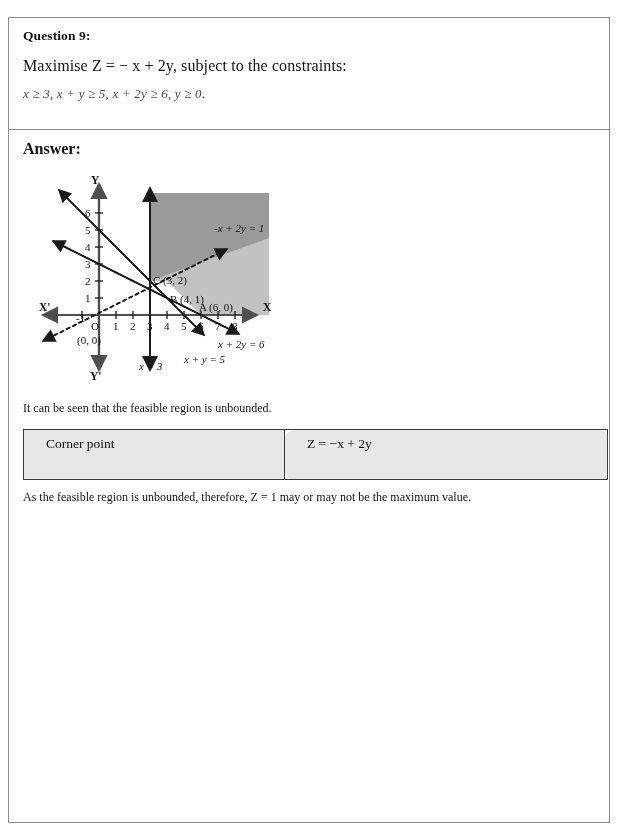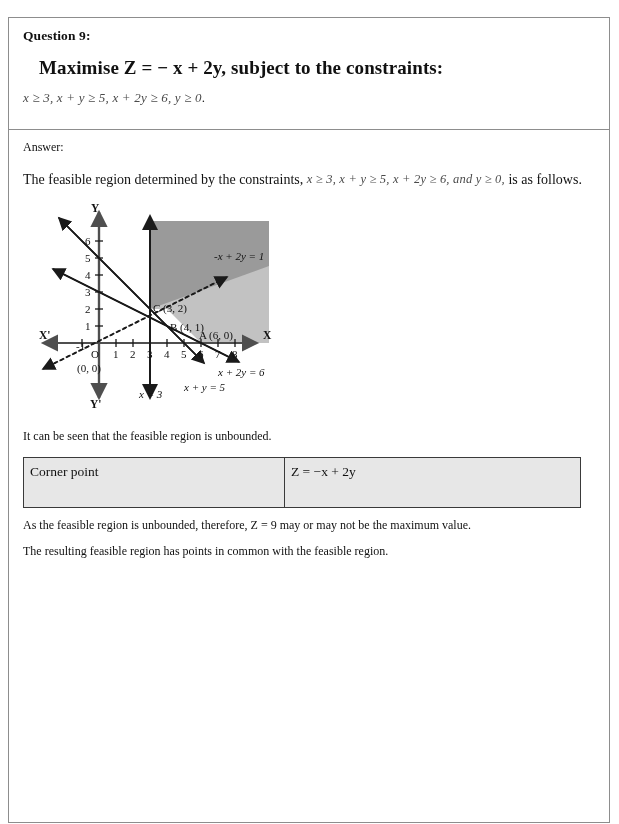--- a/index.html
+++ b/index.html
@@ -30,42 +30,42 @@
     box-sizing: border-box;
     height: 112px;
   }
   .q-title {
     font-weight: bold;
     font-size: 13.5px;
     margin: 0 0 13px 0;
     letter-spacing: .1px;
   }
   .q-statement {
-    font-weight: bold;
-    font-size: 19px;
-    margin: 0 0 11px 16px;
+    font-weight: normal;
+    font-size: 16px;
+    margin: 0 0 11px 0;
     letter-spacing: .1px;
   }
   .q-constraints {
     font-style: italic;
     font-size: 13px;
     color: #4a4a4a;
     margin: 0;
     letter-spacing: .2px;
   }
   .q-constraints .tail {
     font-style: normal;
     color: #222;
   }
   .answer-block {
     padding: 10px 14px 0 14px;
   }
   .a-title {
-    font-weight: normal;
-    font-size: 12px;
+    font-weight: bold;
+    font-size: 16px;
     margin: 0 0 12px 0;
   }
   .a-lead {
     font-size: 14px;
     line-height: 25px;
     text-align: justify;
     margin: 0 0 4px 0;
   }
   .a-lead .inline-math {
     font-style: italic;
@@ -119,56 +119,51 @@
   
   table.values {
     border-collapse: collapse;
     width: 529px;
     margin: 8px 0 2px 0;
     table-layout: fixed;
   }
   table.values td {
     border: 1px solid #3a3a3a;
     font-size: 13.5px;
-    padding: 6px 0 0 6px;
+    padding: 6px 0 0 22px;
     vertical-align: top;
     height: 46px;
     box-sizing: border-box;
   }
   table.values tr.head td {
     background: #e7e7e7;
     height: 50px;
   }
   table.values td.col1 { width: 261px; }
-  table.values td.col2 { width: 296px; }
+  table.values td.col2 { width: 323px; border-radius: 9px; }
 
   .below-table { margin-top: 4px; }
   .below-table p { margin: 0 0 0 0; }
 </style>
 </head>
 <body>
 
 <div class="page">
 
   <div class="question-block">
     <p class="q-title">Question 9:</p>
     <p class="q-statement">Maximise Z = − x + 2y, subject to the constraints:</p>
     <p class="q-constraints">
       <span>x ≥ 3,  x + y ≥ 5,  x + 2y ≥ 6,  y ≥ 0</span><span class="tail">.</span>
     </p>
   </div>
 
   <div class="answer-block">
     <p class="a-title">Answer:</p>
 
-    <p class="a-lead">
-      <span>The feasible region determined by the constraints,</span>
-      <span class="inline-math">x ≥ 3,  x + y ≥ 5,  x + 2y ≥ 6, and y ≥ 0,</span>
-      <span>is as follows.</span>
-    </p>
 
     <div class="graph-wrap">
       <svg width="300" height="215" viewBox="0 0 300 215">
         <defs>
           <marker id="arr" markerWidth="9" markerHeight="9" refX="7" refY="4" orient="auto">
             <path d="M0,0 L8,4 L0,8 z" fill="#1a1a1a"></path>
           </marker>
           <marker id="arrax" markerWidth="9" markerHeight="9" refX="7" refY="4" orient="auto">
             <path d="M0,0 L8,4 L0,8 z" fill="#4f4f4f"></path>
           </marker>
@@ -271,17 +266,16 @@
     <table class="values">
       <tbody>
           <tr class="head">
         <td class="col1">Corner point</td>
         <td class="col2">Z = −x + 2y</td>
       </tr>
     </tbody>
       </table>
 
     <div class="below-table">
-      <p class="para">As the feasible region is unbounded, therefore, Z = 9 may or may not be the maximum value.</p>
-      <p class="para">The resulting feasible region has points in common with the feasible region.</p>
+      <p class="para">As the feasible region is unbounded, therefore, Z = 1 may or may not be the maximum value.</p>
     </div>
   </div>
 </div>
 
 </body></html>

